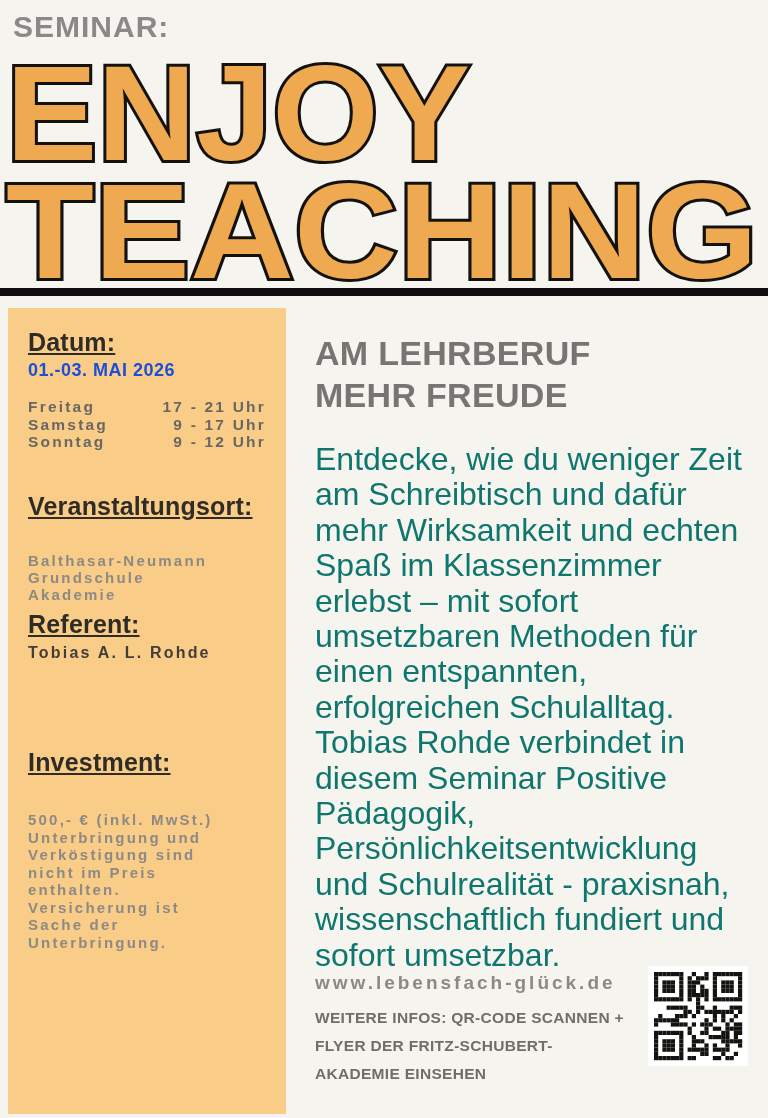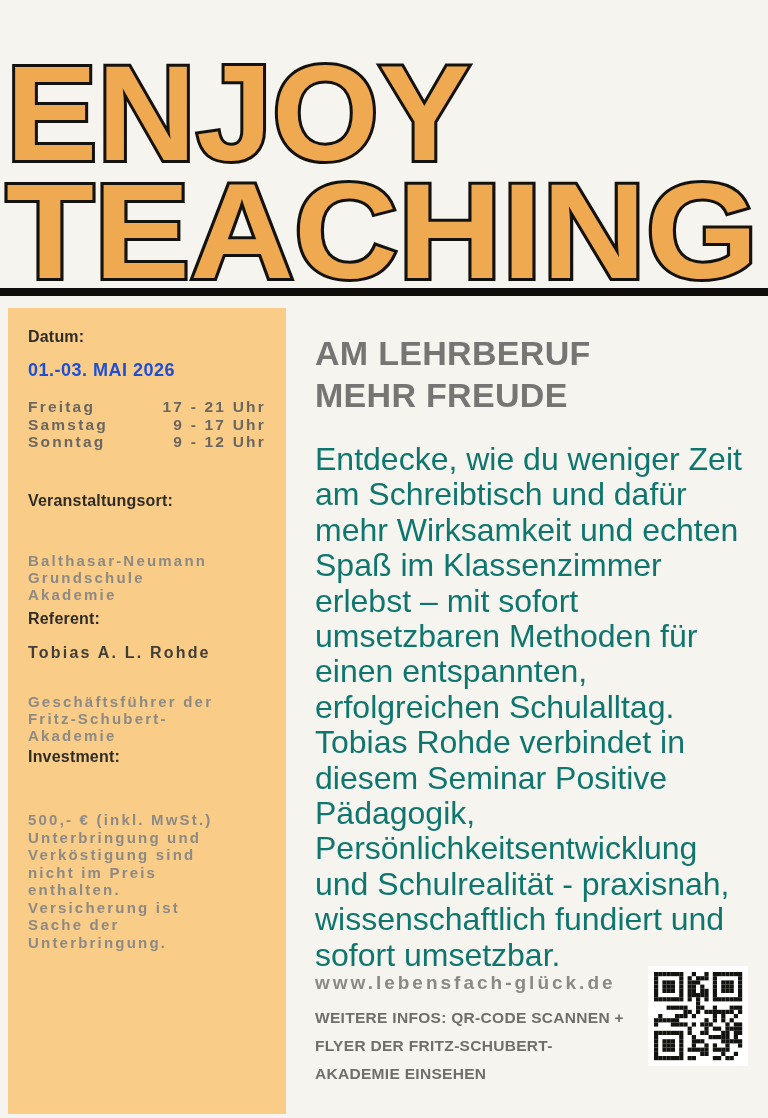--- a/index.html
+++ b/index.html
@@ -10,21 +10,21 @@
   .kicker{position:absolute;left:13px;top:10px;font-size:30px;font-weight:700;
           letter-spacing:1px;color:#8a8988;}
   .title-svg{position:absolute;left:0;top:0;}
   .title-svg text{font-family:"Liberation Sans", sans-serif;font-weight:800;
           font-size:135px;fill:#efa951;stroke:#14120f;stroke-width:6px;
           paint-order:stroke;}
   .divider{position:absolute;left:0;top:288px;width:768px;height:8px;background:#0f0e0c;}
 
   
   .panel{position:absolute;left:8px;top:308px;width:278px;height:806px;background:#f9cd88;}
-  .panel .label{position:absolute;left:20px;font-size:16px;font-weight:800;color:#2f2c27;letter-spacing:.2px;}
+  .panel .label{position:absolute;left:20px;font-size:25px;font-weight:800;color:#2f2c27;letter-spacing:.2px;text-decoration:underline;}
   .date-range{position:absolute;left:20px;top:52px;font-size:18px;font-weight:700;
               color:#1d4ed8;letter-spacing:.5px;text-align:center;}
   .schedule{position:absolute;left:20px;top:90px;width:238px;font-size:15.5px;font-weight:700;
             color:#6a6661;letter-spacing:2.2px;line-height:17.5px;text-align:center;}
   .schedule .row{display:flex;justify-content:space-between;}
   .muted-lines{position:absolute;left:20px;font-size:15px;font-weight:700;color:#8d8984;
                letter-spacing:2.2px;line-height:17px;margin-top:30px;}
   .ref-name{position:absolute;left:20px;top:336px;font-size:16px;font-weight:800;
             color:#413d38;letter-spacing:2.2px;}
 
@@ -38,20 +38,21 @@
   .info-text{position:absolute;left:315px;top:1004px;width:314px;font-size:15.5px;
              font-weight:800;color:#6f6e6b;letter-spacing:.3px;line-height:28px;}
   .qr{position:absolute;left:648px;top:966px;width:100px;height:100px;background:#ffffff;}
   .qr svg{display:block;}
 </style>
 </head>
 <body>
 
 <div class="page">
 
+  <div class="kicker">SEMINAR:</div>
   <svg class="title-svg" width="768" height="288">
     <text x="6" y="160" textLength="464" lengthAdjust="spacingAndGlyphs">ENJOY</text>
     <text x="6" y="278" textLength="752" lengthAdjust="spacingAndGlyphs">TEACHING</text>
   </svg>
   <div class="divider"></div>
 
   <div class="panel">
 
     <div class="label" style="top:20px">Datum:</div>
     <div class="date-range">01.-03. MAI 2026</div>
@@ -73,25 +74,20 @@
 
     <div class="label" style="top:184px">Veranstaltungsort:</div>
     <div class="muted-lines" style="top:214px">
       <div>Balthasar-Neumann</div>
       <div>Grundschule</div>
       <div>Akademie</div>
     </div>
 
     <div class="label" style="top:302px">Referent:</div>
     <div class="ref-name">Tobias A. L. Rohde</div>
-    <div class="muted-lines" style="top:355px">
-      <div>Geschäftsführer der</div>
-      <div>Fritz-Schubert-</div>
-      <div>Akademie</div>
-    </div>
 
     <div class="label" style="top:440px">Investment:</div>
     <div class="muted-lines" style="top:473px;line-height:17.5px">
       <div>500,- € (inkl. MwSt.)</div>
       <div>Unterbringung und</div>
       <div>Verköstigung sind</div>
       <div>nicht im Preis</div>
       <div>enthalten.</div>
       <div>Versicherung ist</div>
       <div>Sache der</div>

